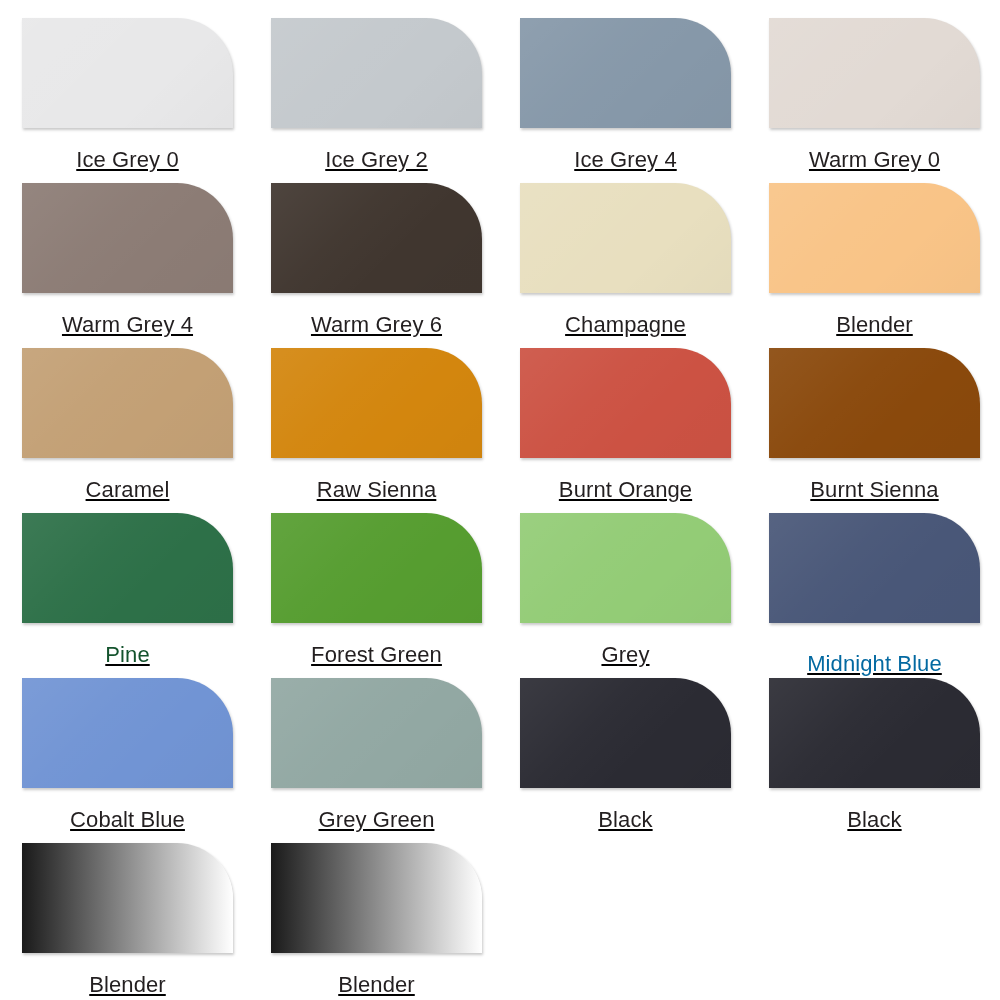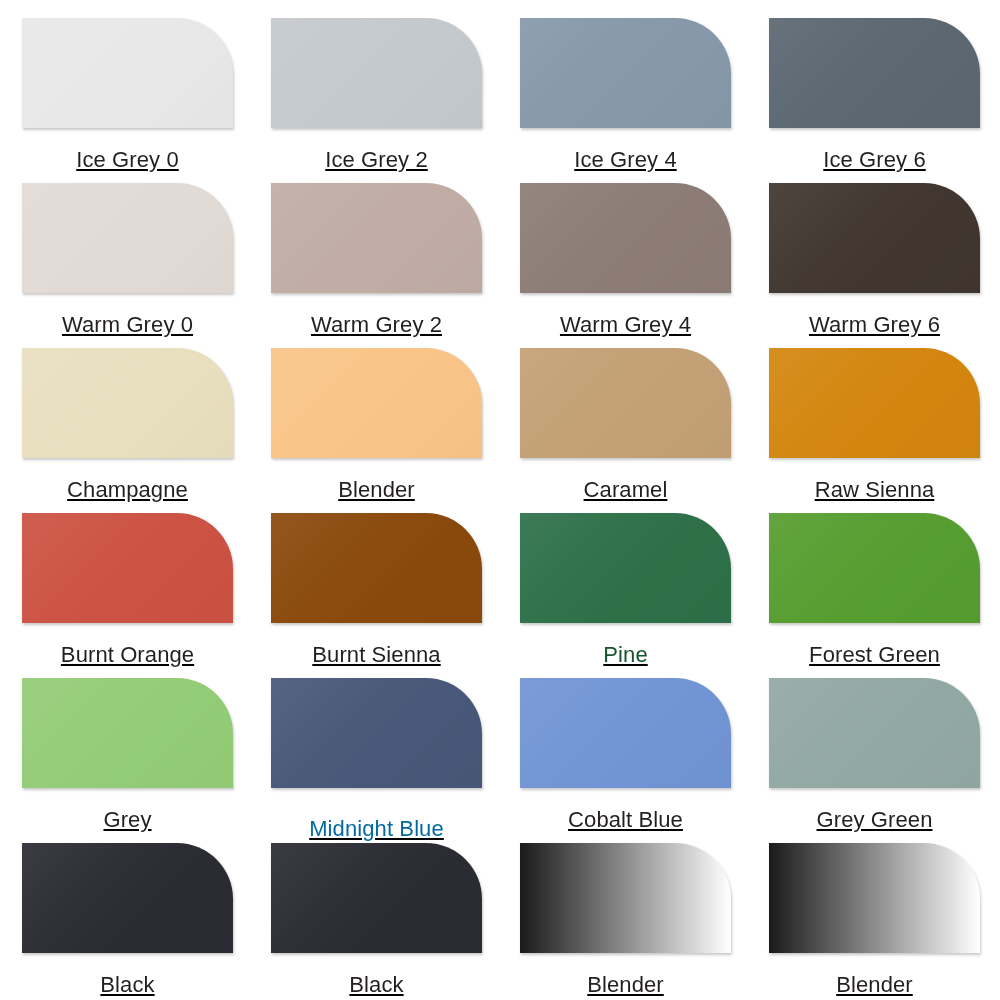--- a/index.html
+++ b/index.html
@@ -92,30 +92,22 @@
       </div>
       <div class="swatch-cell">
         <div class="swatch-chip" style="background: rgb(196, 201, 205);"></div>
         <div class="swatch-label" style="color: rgb(35, 31, 32);">Ice Grey 2</div>
       </div>
       <div class="swatch-cell">
         <div class="swatch-chip" style="background: rgb(134, 152, 169);"></div>
         <div class="swatch-label" style="color: rgb(35, 31, 32);">Ice Grey 4</div>
       </div>
       <div class="swatch-cell">
-        <div class="swatch-chip" style="background: rgb(91, 103, 113);"></div>
-        <div class="swatch-label" style="color: rgb(35, 31, 32);">Ice Grey 6</div>
-      </div>
-      <div class="swatch-cell">
         <div class="swatch-chip" style="background: rgb(226, 218, 212);"></div>
         <div class="swatch-label" style="color: rgb(35, 31, 32);">Warm Grey 0</div>
-      </div>
-      <div class="swatch-cell">
-        <div class="swatch-chip" style="background: rgb(192, 172, 165);"></div>
-        <div class="swatch-label" style="color: rgb(35, 31, 32);">Warm Grey 2</div>
       </div>
       <div class="swatch-cell">
         <div class="swatch-chip" style="background: rgb(140, 124, 117);"></div>
         <div class="swatch-label" style="color: rgb(35, 31, 32);">Warm Grey 4</div>
       </div>
       <div class="swatch-cell">
         <div class="swatch-chip" style="background: rgb(64, 54, 47);"></div>
         <div class="swatch-label" style="color: rgb(35, 31, 32);">Warm Grey 6</div>
       </div>
       <div class="swatch-cell">

